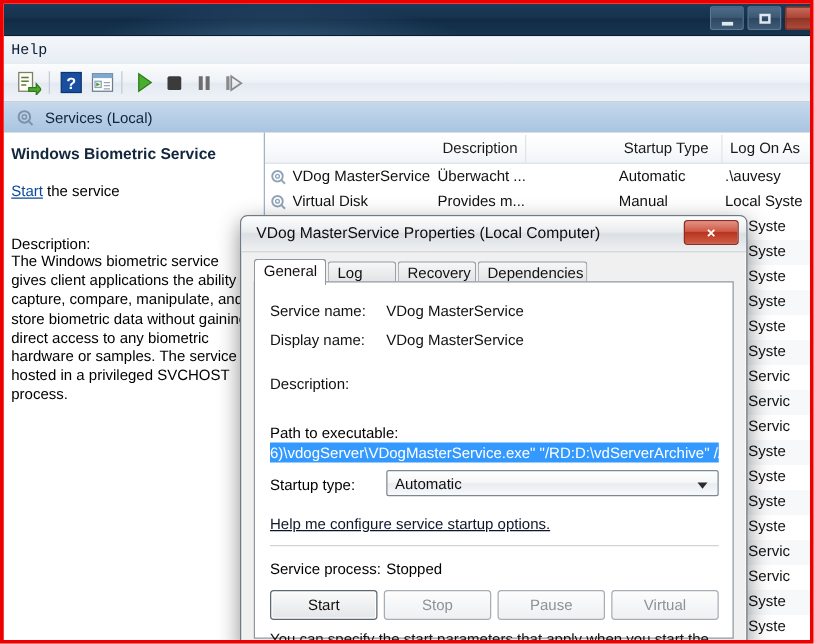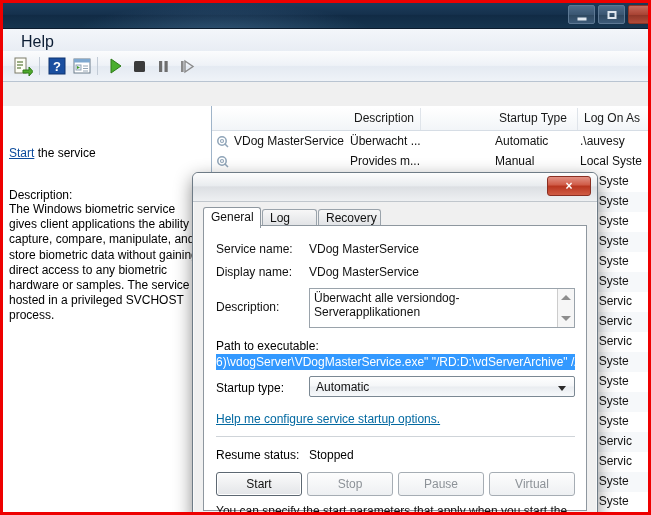--- a/index.html
+++ b/index.html
@@ -37,21 +37,21 @@
   #btn-max{left:595px;}
   #btn-max .g{width:9px;height:8px;border:2px solid #dfe7ef;box-sizing:border-box;}
   #btn-close{left:625px;width:27px;
     background:linear-gradient(to bottom,#c86a5c 0%,#a94434 50%,#8e3426 51%,#b04b39 100%);
     border-color:#8c3526;}
 
   
   #menubar{position:absolute;left:0;top:26px;width:645px;height:22px;
     background:linear-gradient(to bottom,#f3f6fa,#e8edf4);
     border-bottom:1px solid #c8d2dd;}
-  #menubar .mi{position:absolute;left:12px;top:3px;padding:1px 6px;font-size:16px;color:#0b1c33;}
+  #menubar .mi{position:absolute;left:0;top:3px;padding:1px 6px;font-size:12px;color:#0b1c33;font-family:Liberation Mono, monospace;}
 
   
   #toolbar{position:absolute;left:0;top:48px;width:645px;height:30px;
     background:linear-gradient(to bottom,#fbfcfd 0%,#eef2f7 48%,#e4eaf2 52%,#eff3f8 100%);
     border-bottom:1px solid #b9c4d1;}
   .tb{position:absolute;top:5px;width:20px;height:20px;}
   .tbsep{position:absolute;top:6px;width:1px;height:18px;background:#c2cbd6;}
 
   
   #scopebar{position:absolute;left:0;top:79px;width:645px;height:24px;
@@ -127,21 +127,21 @@
     background:#3399ff;color:#fff;font-size:12px;line-height:16px;white-space:nowrap;}
 
   #startup-label{position:absolute;left:12px;top:155px;font-size:12px;}
   #startup-combo{position:absolute;left:105px;top:150px;width:266px;height:21px;box-sizing:border-box;
     border:1px solid #7b8893;border-radius:2px;
     background:linear-gradient(to bottom,#ffffff 0%,#f4f6f8 48%,#e9ecf0 52%,#f7f9fb 100%);}
   #startup-value{position:absolute;left:6px;top:3px;font-size:12px;color:#111;}
   #startup-arrow{position:absolute;right:8px;top:9px;width:0;height:0;
     border-left:4px solid transparent;border-right:4px solid transparent;border-top:5px solid #2b2b2b;}
 
-  #help-link{position:absolute;left:12px;top:186px;font-size:12px;color:#0369a1;text-decoration:underline;cursor:pointer;}
+  #help-link{position:absolute;left:12px;top:186px;font-size:12px;color:#0f172a;text-decoration:underline;cursor:pointer;}
   #dlg-sep{position:absolute;left:12px;top:210px;width:359px;height:1px;background:#cfd4d9;}
   #status-label{position:absolute;left:12px;top:222px;font-size:12px;}
   #status-value{position:absolute;left:105px;top:222px;font-size:12px;}
 
   .dbtn{position:absolute;top:246px;width:86px;height:24px;box-sizing:border-box;
     border:1px solid #a6adb4;border-radius:3px;font-size:12px;color:#8d9298;
     background:linear-gradient(to bottom,#fdfdfd,#eef0f2);
     text-align:center;line-height:22px;}
   .dbtn.enabled{color:#111;border:1px solid #5d6872;
     background:linear-gradient(to bottom,#fbfbfb,#e3e5e8);
@@ -219,22 +219,33 @@
         </svg>
     </div>
     <div class="tb" style="left:173px">
       <svg width="20" height="20" viewBox="0 0 20 20">
           <rect x="5" y="5" width="2.6" height="11" fill="#8a8a8a"></rect>
           <path d="M9 5 L17 10.5 L9 16 Z" fill="none" stroke="#8a8a8a" stroke-width="1.4"></path>
         </svg>
     </div>
   </div>
 
+  <div id="scopebar">
+    <div id="scope-icon">
+      <svg width="15" height="15" viewBox="0 0 15 15">
+        <circle cx="6.5" cy="6.5" r="4.6" fill="none" stroke="#7e93ab" stroke-width="1.6"></circle>
+        <circle cx="6.5" cy="6.5" r="1.7" fill="none" stroke="#7e93ab" stroke-width="1.2"></circle>
+        <path d="M9.5 9.5 l3.5 3.5" stroke="#7e93ab" stroke-width="1.6"></path>
+      </svg>
+    </div>
+    <div id="scope-label">Services (Local)</div>
+  </div>
 
   <div id="leftpane">
+    <div id="lp-title">Windows Biometric Service</div>
     <div id="lp-start"><a>Start</a><span> the service</span></div>
     <div id="lp-desc-label">Description:</div>
     <div id="lp-desc">The Windows biometric service gives client applications the ability to capture, compare, manipulate, and store biometric data without gaining direct access to any biometric hardware or samples. The service is hosted in a privileged SVCHOST process.</div>
   </div>
 
   <div id="listpane">
     <div id="list-headers">
       <div class="colh" style="left:136px;width:73px">Description</div>
       <div class="colh" style="left:281px;width:85px">Startup Type</div>
       <div class="colh" style="left:366px;width:70px;border-right:none">Log On As</div>
@@ -256,20 +267,21 @@
     </div>
 
     <div class="srow" style="top:46px">
       <span class="svc-icon">
         <svg width="14" height="14" viewBox="0 0 14 14">
           <circle cx="6" cy="6" r="4.2" fill="none" stroke="#8fa4b8" stroke-width="1.5"></circle>
           <circle cx="6" cy="6" r="1.5" fill="none" stroke="#8fa4b8" stroke-width="1.1"></circle>
           <path d="M8.7 8.7 l3.3 3.3" stroke="#8fa4b8" stroke-width="1.5"></path>
         </svg>
       </span>
+      <span class="cell" style="left:22px;width:112px">Virtual Disk</span>
       <span class="cell" style="left:138px;width:70px">Provides m...</span>
       <span class="cell" style="left:211px;width:68px"></span>
       <span class="cell" style="left:283px;width:82px">Manual</span>
       <span class="cell" style="left:368px;width:68px">Local Syste</span>
     </div>
 
     <div id="obscured-rows">
         <div class="srow" style="top: 66px;">
           <span class="cell" style="left: 368px; width: 68px;">cal Syste</span>
         </div>
@@ -319,61 +331,56 @@
           <span class="cell" style="left: 368px; width: 68px;">cal Syste</span>
         </div>
         <div class="srow" style="top: 386px;">
           <span class="cell" style="left: 368px; width: 68px;">cal Syste</span>
         </div>
       </div>
   </div>
 
   <div id="dlg">
     <div id="dlg-title">
+      <div id="dlg-title-text">VDog MasterService Properties (Local Computer)</div>
       <div id="dlg-close">
         <span class="x">×</span>
       </div>
     </div>
 
     <div id="dlg-body">
       <div id="tabs">
         <div class="tab active" style="left:0;width:58px">General</div>
         <div class="tab" style="left:59px;width:55px">Log On</div>
         <div class="tab" style="left:115px;width:63px">Recovery</div>
+        <div class="tab" style="left:179px;width:88px">Dependencies</div>
       </div>
 
       <div id="tabpanel">
         <div class="flabel" style="left:12px;top:16px">Service name:</div>
         <div class="fvalue" style="left:105px;top:16px">VDog MasterService</div>
 
         <div class="flabel" style="left:12px;top:39px">Display name:</div>
         <div class="fvalue" style="left:105px;top:39px">VDog MasterService</div>
 
         <div class="flabel" style="left:12px;top:74px">Description:</div>
-        <div id="desc-box">
-          <div id="desc-text">Überwacht alle versiondog-Serverapplikationen</div>
-          <div id="desc-sb">
-            <span class="sb-arrow" id="sb-up"></span>
-            <span class="sb-arrow" id="sb-dn"></span>
-          </div>
-        </div>
 
         <div id="path-label">Path to executable:</div>
         <div id="path-field">6)\vdogServer\VDogMasterService.exe" "/RD:D:\vdServerArchive" /AT:S</div>
 
         <div id="startup-label">Startup type:</div>
         <div id="startup-combo">
           <span id="startup-value">Automatic</span>
           <span id="startup-arrow"></span>
         </div>
 
         <div id="help-link">Help me configure service startup options.</div>
         <div id="dlg-sep"></div>
 
-        <div id="status-label">Resume status:</div>
+        <div id="status-label">Service process:</div>
         <div id="status-value">Stopped</div>
 
         <div class="dbtn enabled" id="btn-start">Start</div>
         <div class="dbtn" id="btn-stop">Stop</div>
         <div class="dbtn" id="btn-pause">Pause</div>
         <div class="dbtn" id="btn-resume">Virtual</div>
 
         <div id="dlg-foot">You can specify the start parameters that apply when you start the service</div>
       </div>
     </div>

